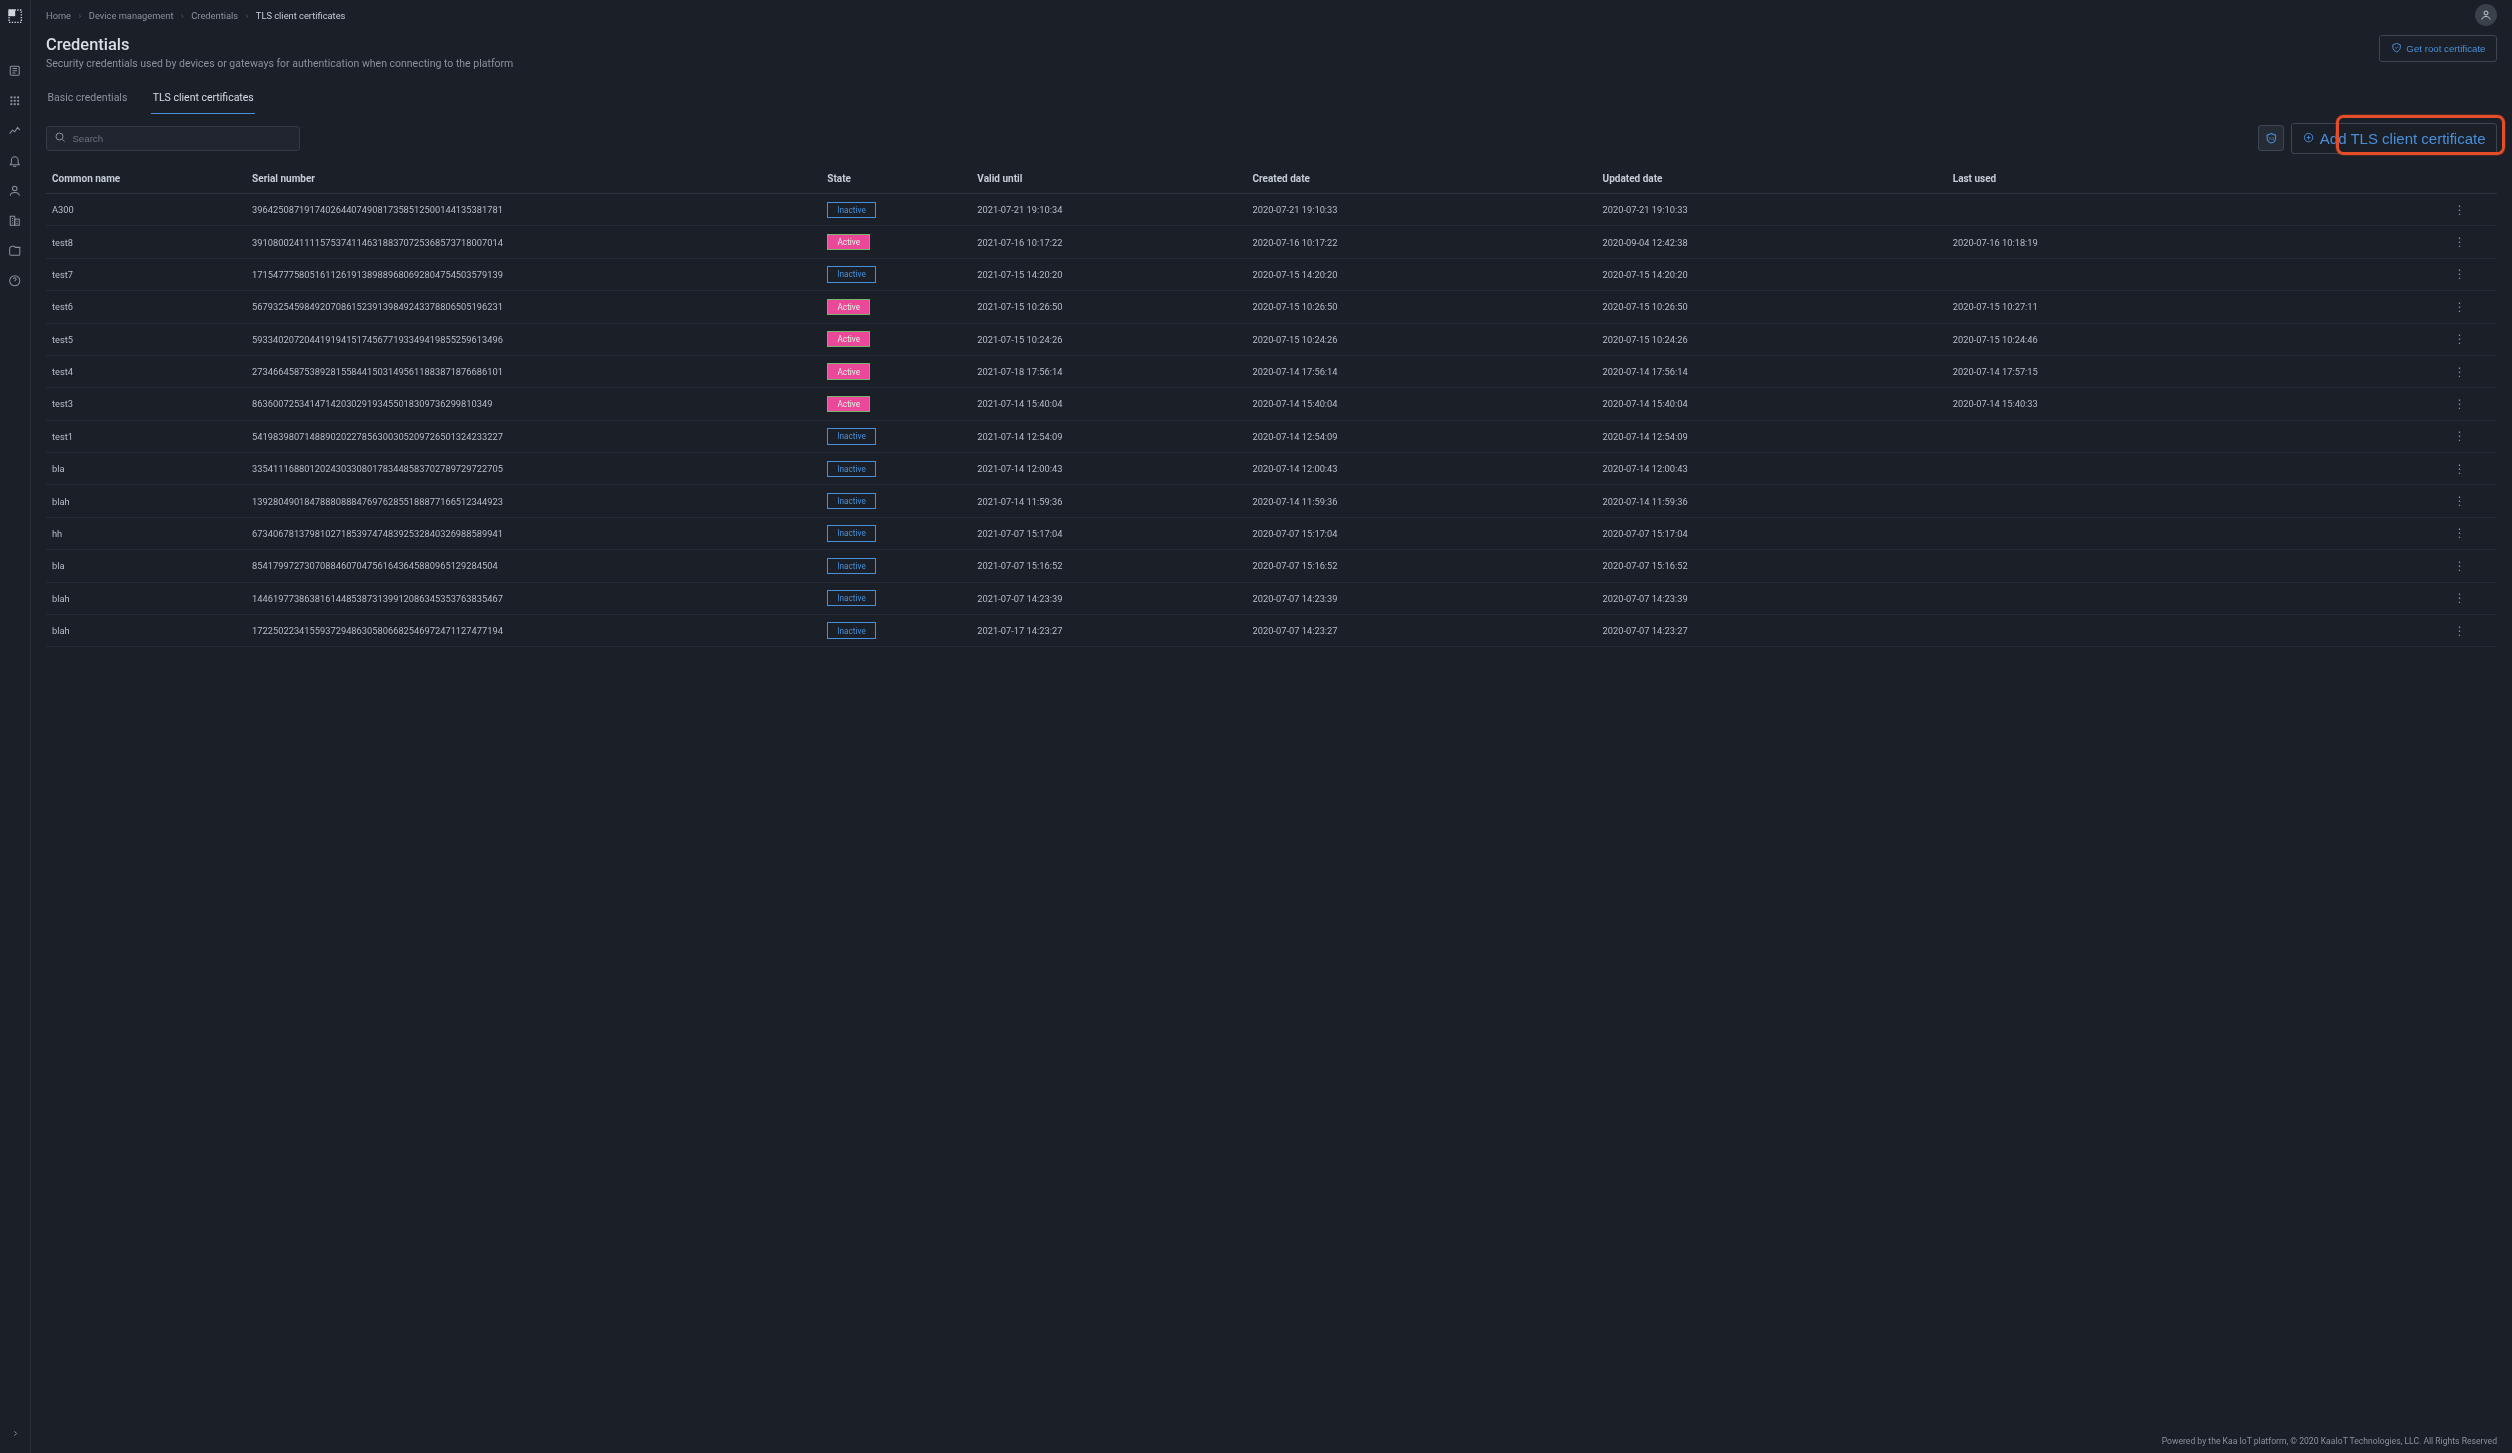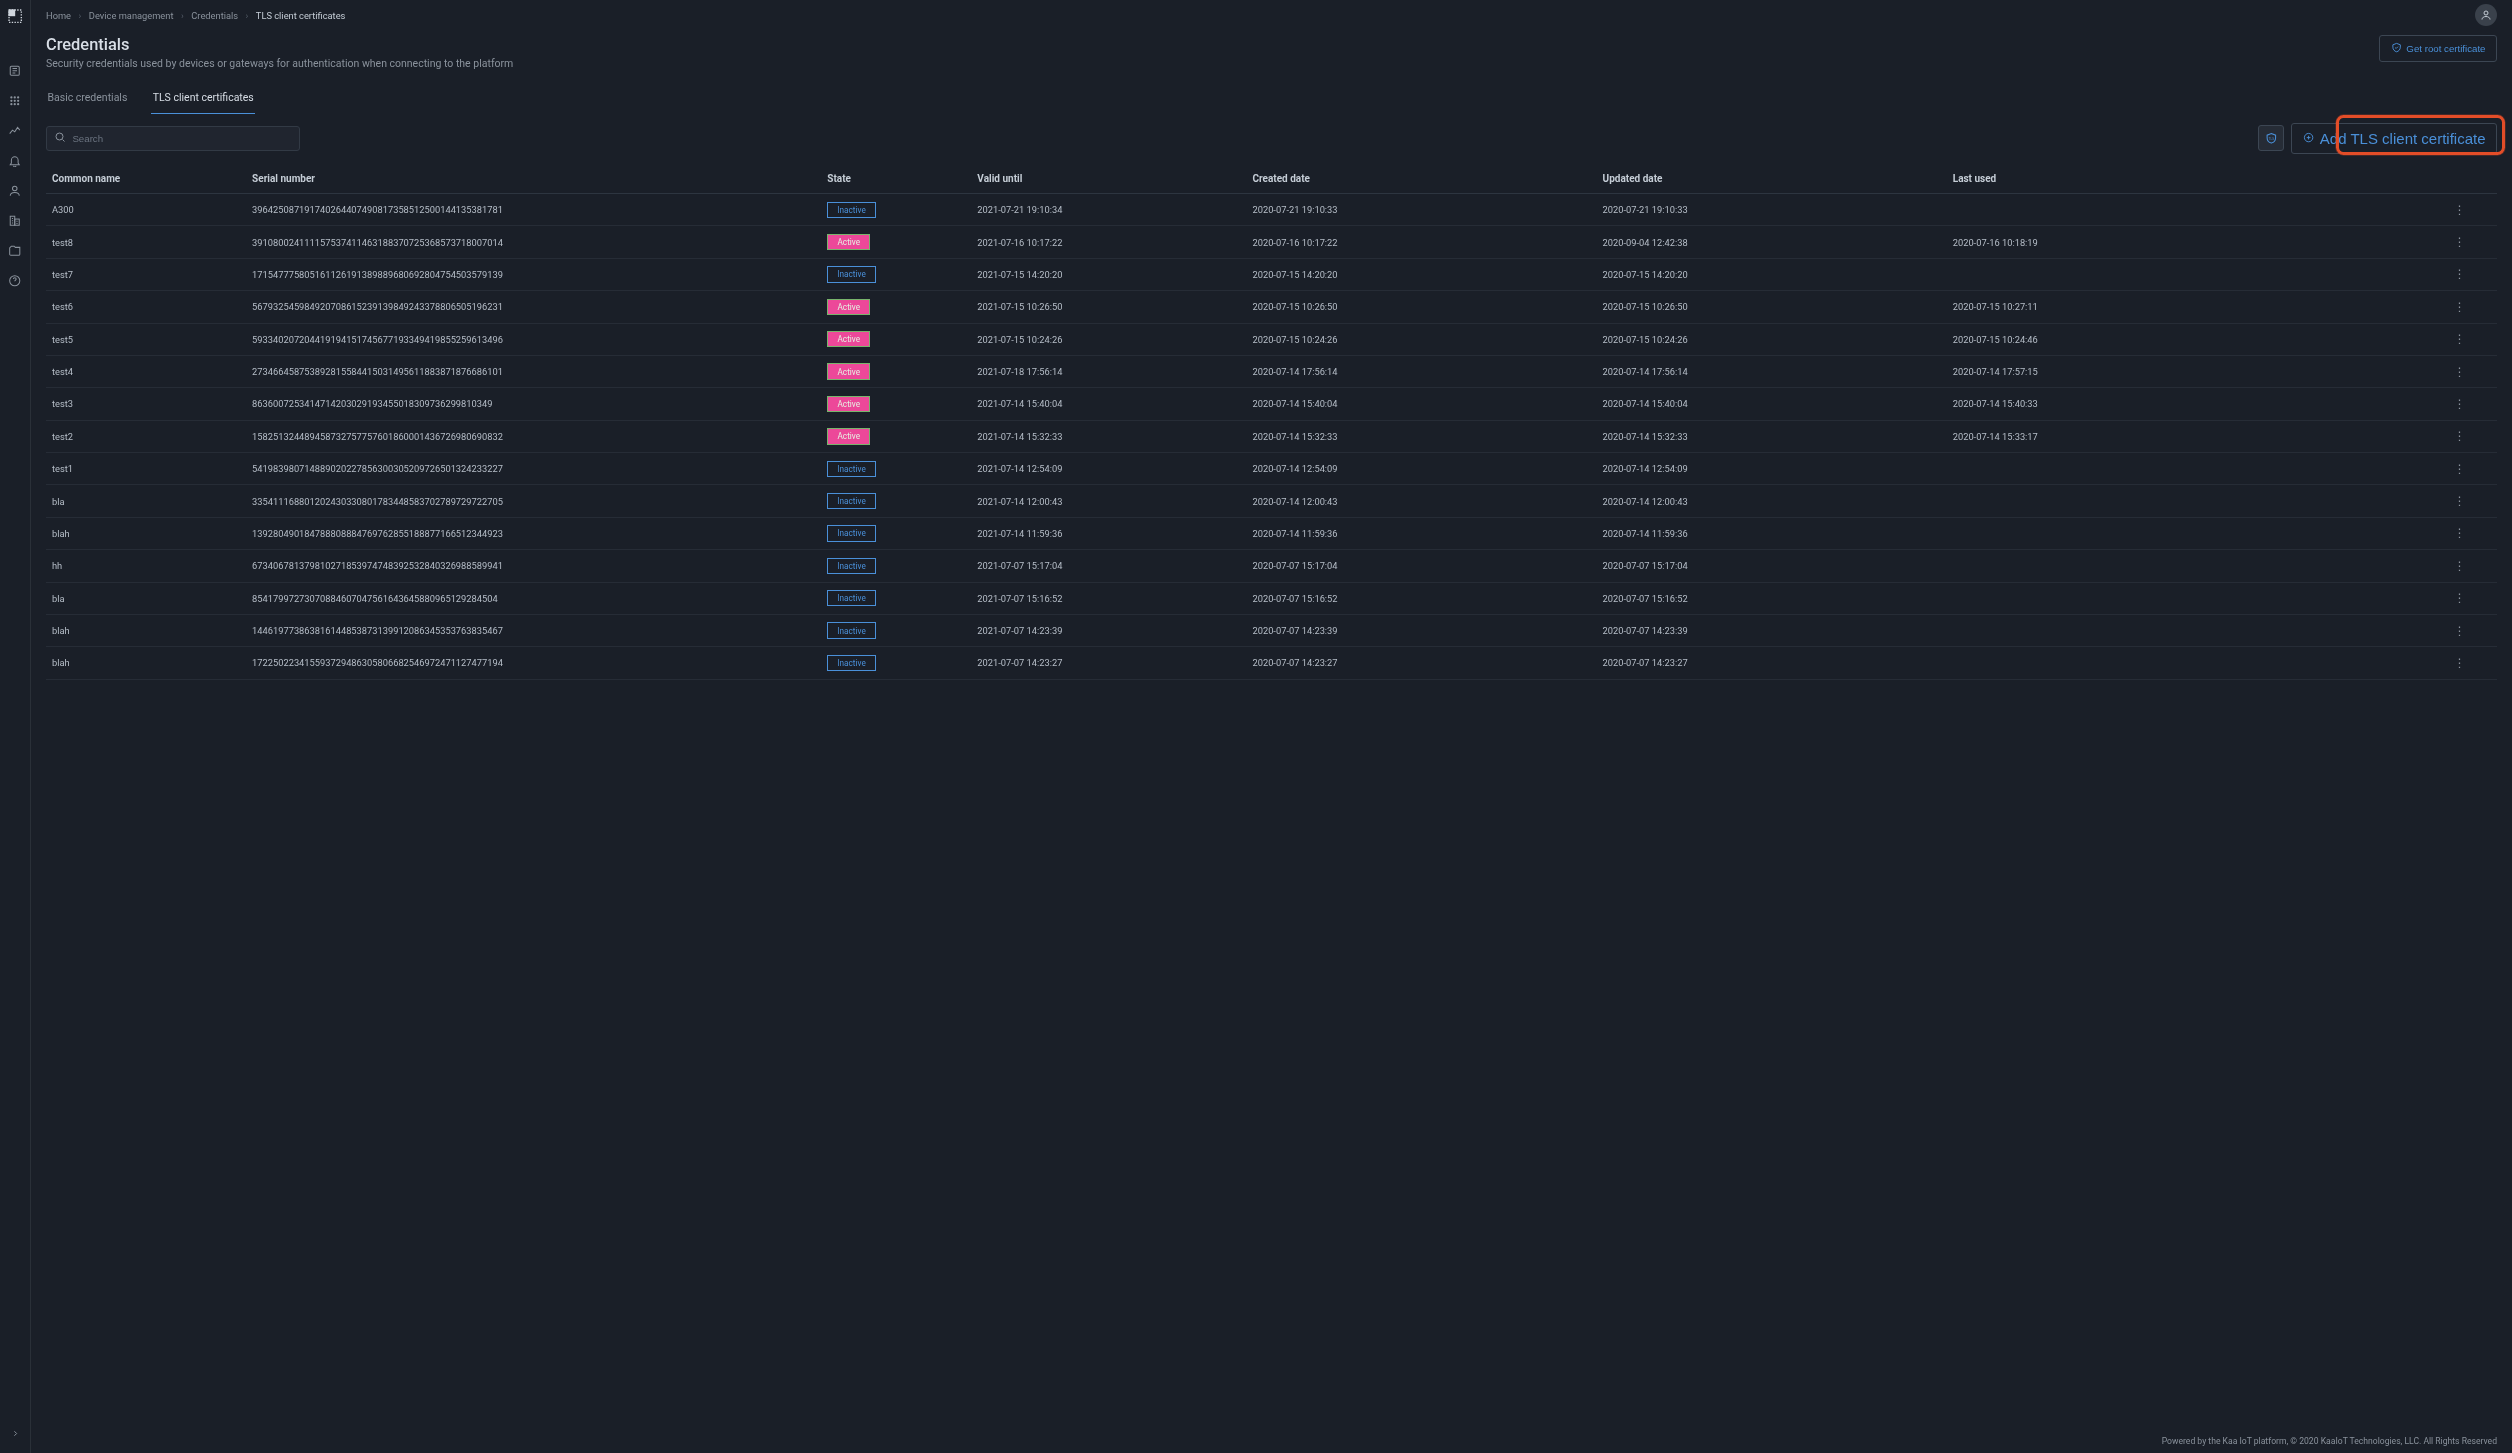--- a/index.html
+++ b/index.html
@@ -412,30 +412,20 @@
               <td>test3</td>
               <td>8636007253414714203029193455018309736299810349</td>
               <td><span class="badge Active">Active</span></td>
               <td>2021-07-14 15:40:04</td>
               <td>2020-07-14 15:40:04</td>
               <td>2020-07-14 15:40:04</td>
               <td>2020-07-14 15:40:33</td>
               <td class="row-actions">⋮</td>
             </tr>
             <tr>
-              <td>test2</td>
-              <td>158251324489458732757757601860001436726980690832</td>
-              <td><span class="badge Active">Active</span></td>
-              <td>2021-07-14 15:32:33</td>
-              <td>2020-07-14 15:32:33</td>
-              <td>2020-07-14 15:32:33</td>
-              <td>2020-07-14 15:33:17</td>
-              <td class="row-actions">⋮</td>
-            </tr>
-            <tr>
               <td>test1</td>
               <td>541983980714889020227856300305209726501324233227</td>
               <td><span class="badge Inactive">Inactive</span></td>
               <td>2021-07-14 12:54:09</td>
               <td>2020-07-14 12:54:09</td>
               <td>2020-07-14 12:54:09</td>
               <td></td>
               <td class="row-actions">⋮</td>
             </tr>
             <tr>
@@ -485,21 +475,21 @@
               <td>2021-07-07 14:23:39</td>
               <td>2020-07-07 14:23:39</td>
               <td>2020-07-07 14:23:39</td>
               <td></td>
               <td class="row-actions">⋮</td>
             </tr>
             <tr>
               <td>blah</td>
               <td>172250223415593729486305806682546972471127477194</td>
               <td><span class="badge Inactive">Inactive</span></td>
-              <td>2021-07-07 14:23:27</td>
+              <td>2021-07-17 14:23:27</td>
               <td>2020-07-07 14:23:27</td>
               <td>2020-07-07 14:23:27</td>
               <td></td>
               <td class="row-actions">⋮</td>
             </tr>
           </tbody>
       </table>
     </div>
 
     <div class="footer">Powered by the Kaa IoT platform, © 2020 KaaIoT Technologies, LLC. All Rights Reserved</div>

